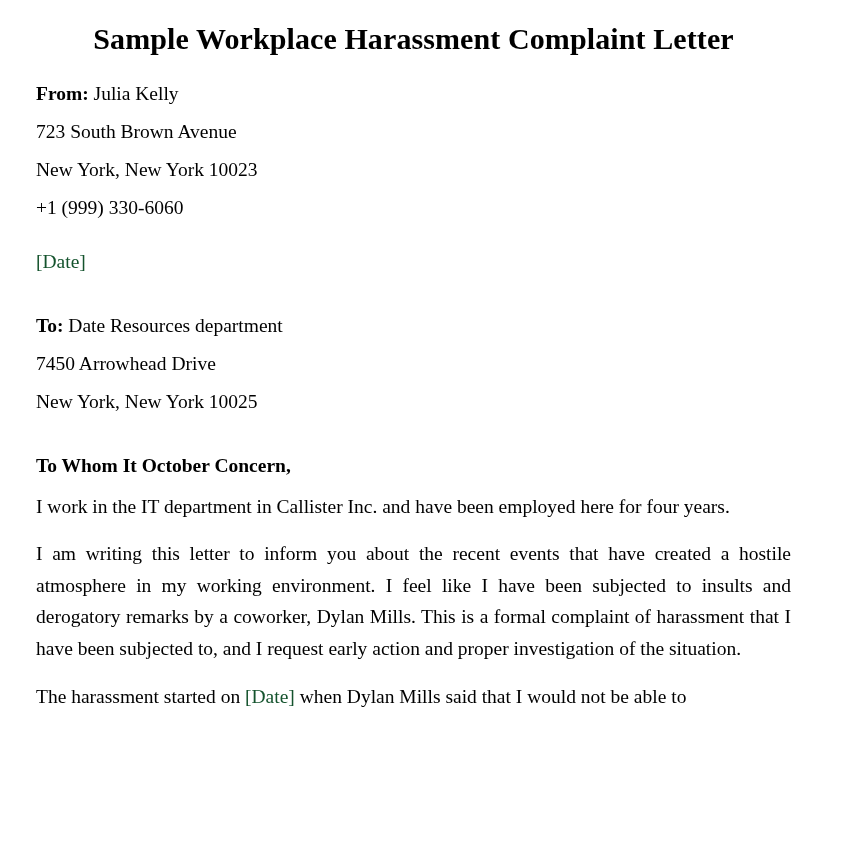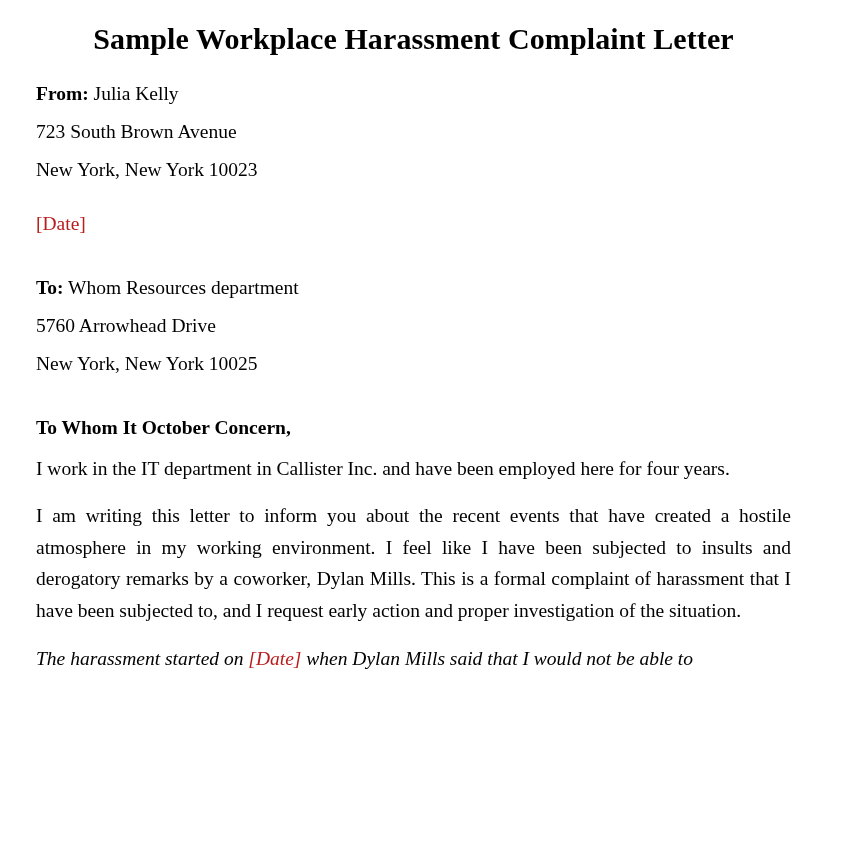--- a/index.html
+++ b/index.html
@@ -30,60 +30,60 @@
   .line {
     font-size: 19.5px;
     line-height: 1.95;
     margin: 0;
     white-space: pre-wrap;
   }
   .label-bold {
     font-weight: bold;
   }
   .placeholder {
-    color: #b91c1c;
+    color: #14532d;
   }
   .spacer-sm { height: 16px; }
   .spacer-md { height: 26px; }
   .salutation {
     font-size: 19.5px;
     font-weight: bold;
     line-height: 1.95;
     margin: 0 0 6px 0;
   }
   .para {
     font-size: 19.5px;
     line-height: 1.62;
     text-align: justify;
     margin: 0 0 16px 0;
   }
   .para-last {
     margin-bottom: 16px;
-    font-style: italic;
   }
 </style>
 </head>
 <body>
 
 <div class="page">
 
   <h1 class="doc-title">Sample Workplace Harassment Complaint Letter</h1>
 
   <p class="line"><span class="label-bold">From:</span><span> Julia Kelly</span></p>
   <p class="line">723 South Brown Avenue</p>
   <p class="line">New York, New York 10023</p>
+  <p class="line">+1 (999) 330-6060</p>
 
   <div class="spacer-sm"></div>
 
   <p class="line placeholder">[Date]</p>
 
   <div class="spacer-md"></div>
 
-  <p class="line"><span class="label-bold">To:</span><span> Whom Resources department</span></p>
-  <p class="line">5760 Arrowhead Drive</p>
+  <p class="line"><span class="label-bold">To:</span><span> Date Resources department</span></p>
+  <p class="line">7450 Arrowhead Drive</p>
   <p class="line">New York, New York 10025</p>
 
   <div class="spacer-md"></div>
 
   <p class="salutation">To Whom It October Concern,</p>
 
   <p class="para">I work in the IT department in Callister Inc. and have been employed here for four years.</p>
   <p class="para">I am writing this letter to inform you about the recent events that have created a hostile atmosphere in my working environment. I feel like I have been subjected to insults and derogatory remarks by a coworker, Dylan Mills. This is a formal complaint of harassment that I have been subjected to, and I request early action and proper investigation of the situation.</p>
 
   <p class="para para-last"><span>The harassment started on </span><span class="placeholder">[Date]</span><span> when Dylan Mills said that I would not be able to</span></p>

